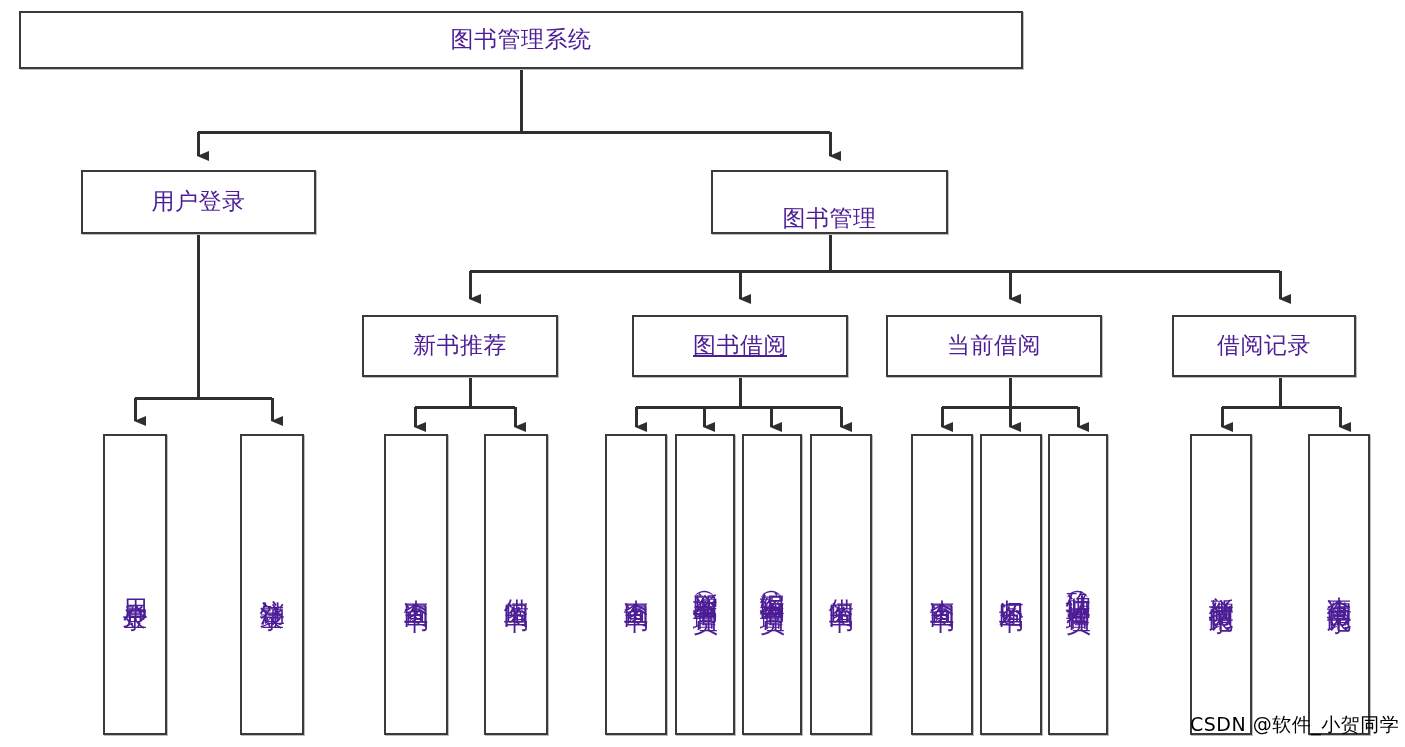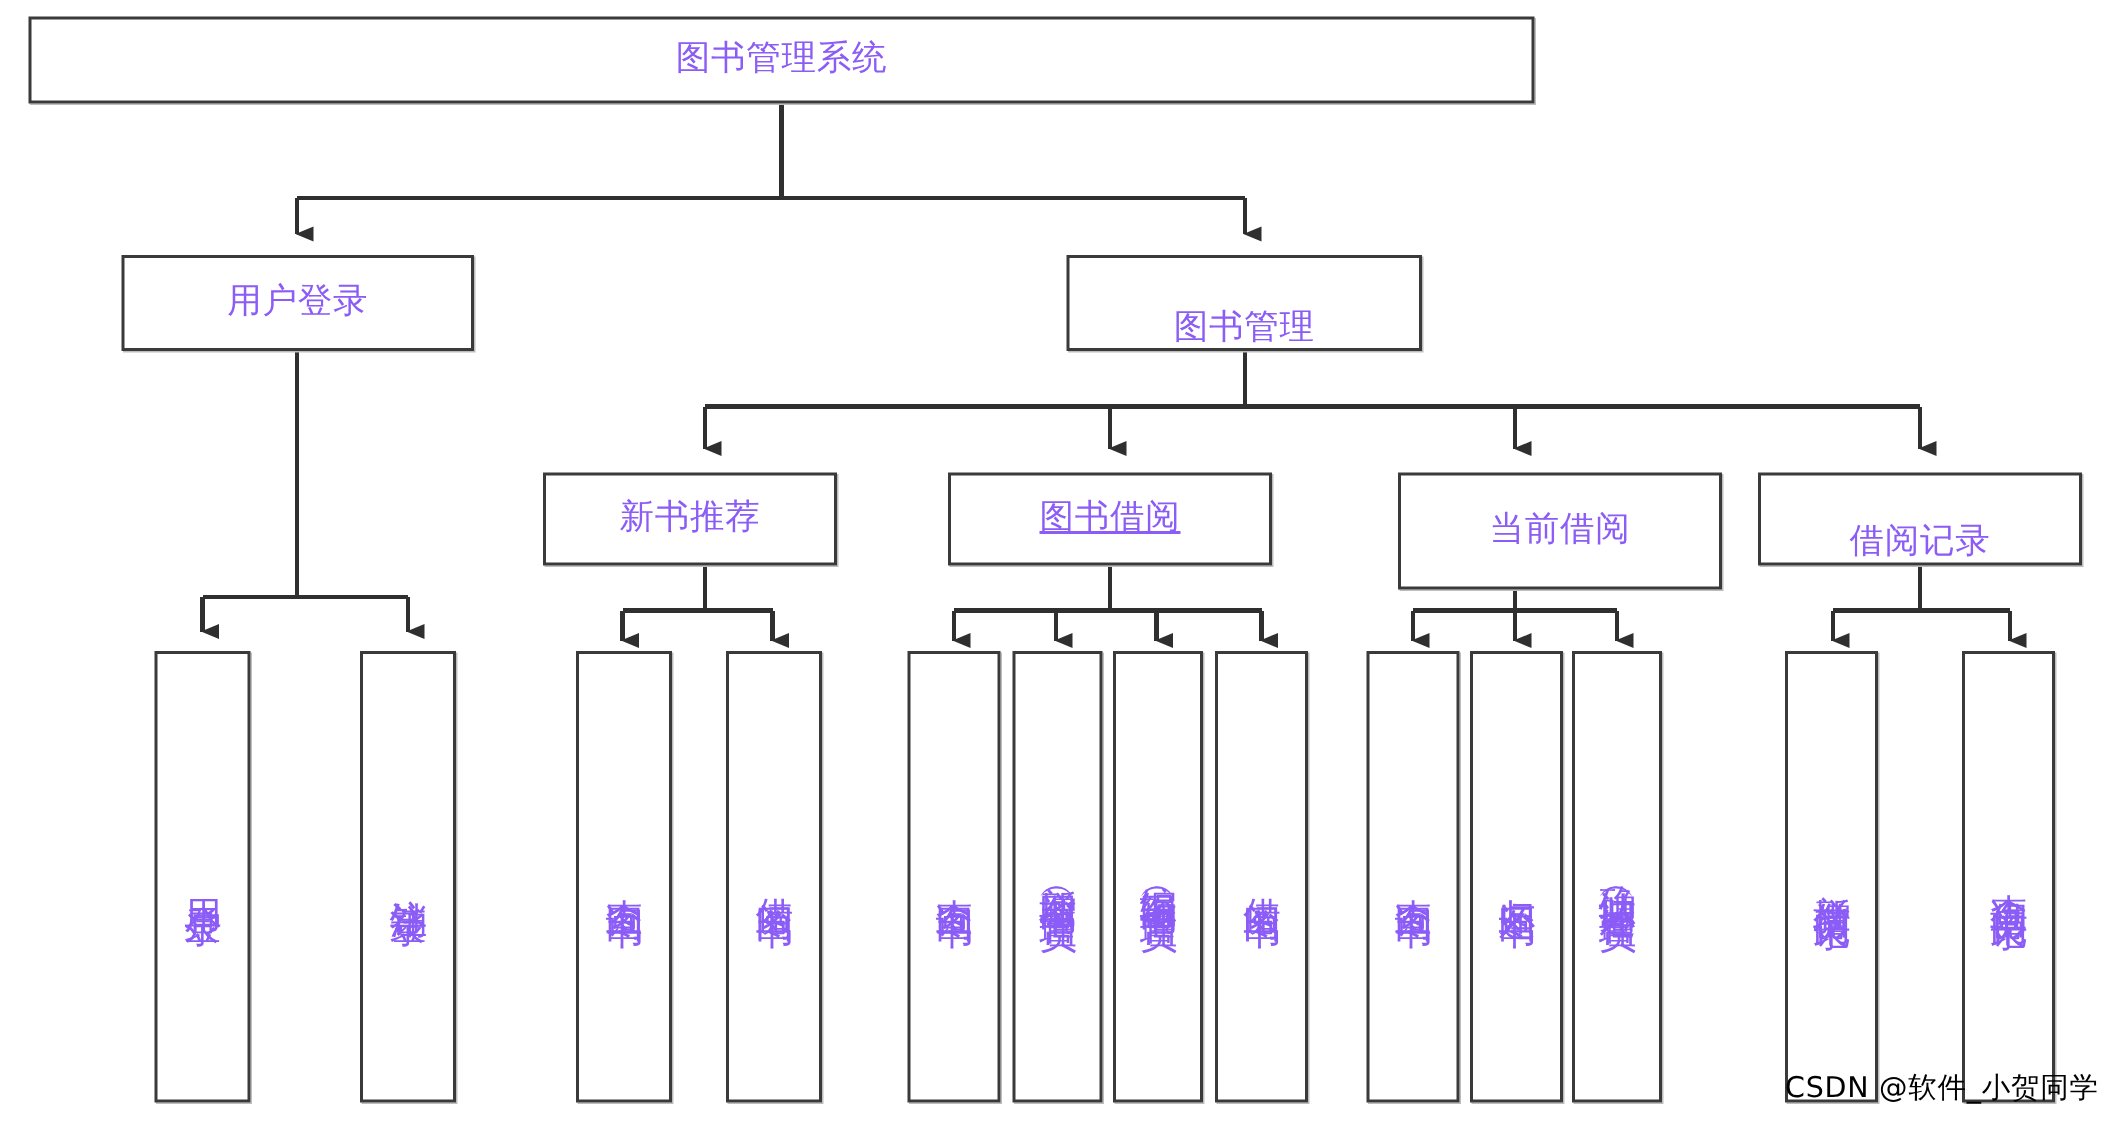--- a/index.html
+++ b/index.html
@@ -28,21 +28,21 @@
   }
   .node {
     position: absolute;
     box-sizing: border-box;
     background: #ffffff;
     border: 2px solid #3a3a3a;
     box-shadow: 1px 1px 0 0 #bdbdbd;
     display: flex;
     align-items: center;
     justify-content: center;
-    color: #8b5cf6;
+    color: #4c1d95;
     z-index: 2;
   }
   .node-label {
     display: block;
     text-align: center;
     line-height: 1.12;
     letter-spacing: 0.5px;
     white-space: nowrap;
   }
   
@@ -139,24 +139,24 @@
   <div class="node horiz" style="left:711px; top:170px; width:237px; height:64px;align-items:flex-end;">
     <span class="node-label">图书管理</span>
   </div>
 
   <div class="node horiz" style="left:362px; top:315px; width:196px; height:62px;">
     <span class="node-label">新书推荐</span>
   </div>
   <div class="node horiz" style="left:632px; top:315px; width:216px; height:62px;text-decoration:underline;">
     <span class="node-label">图书借阅</span>
   </div>
-  <div class="node horiz" style="left:932px; top:315px; width:216px; height:78px;">
+  <div class="node horiz" style="left:886px; top:315px; width:216px; height:62px;">
     <span class="node-label">当前借阅</span>
   </div>
-  <div class="node horiz" style="left:1172px; top:315px; width:216px; height:62px;align-items:flex-end;">
+  <div class="node horiz" style="left:1172px; top:315px; width:184px; height:62px;">
     <span class="node-label">借阅记录</span>
   </div>
 
   <div class="node vert" style="left:103px; top:434px; width:64px; height:301px;">
     <span class="node-label">用户登录</span>
   </div>
   <div class="node vert" style="left:240px; top:434px; width:64px; height:301px;">
     <span class="node-label">注销登录</span>
   </div>
 

